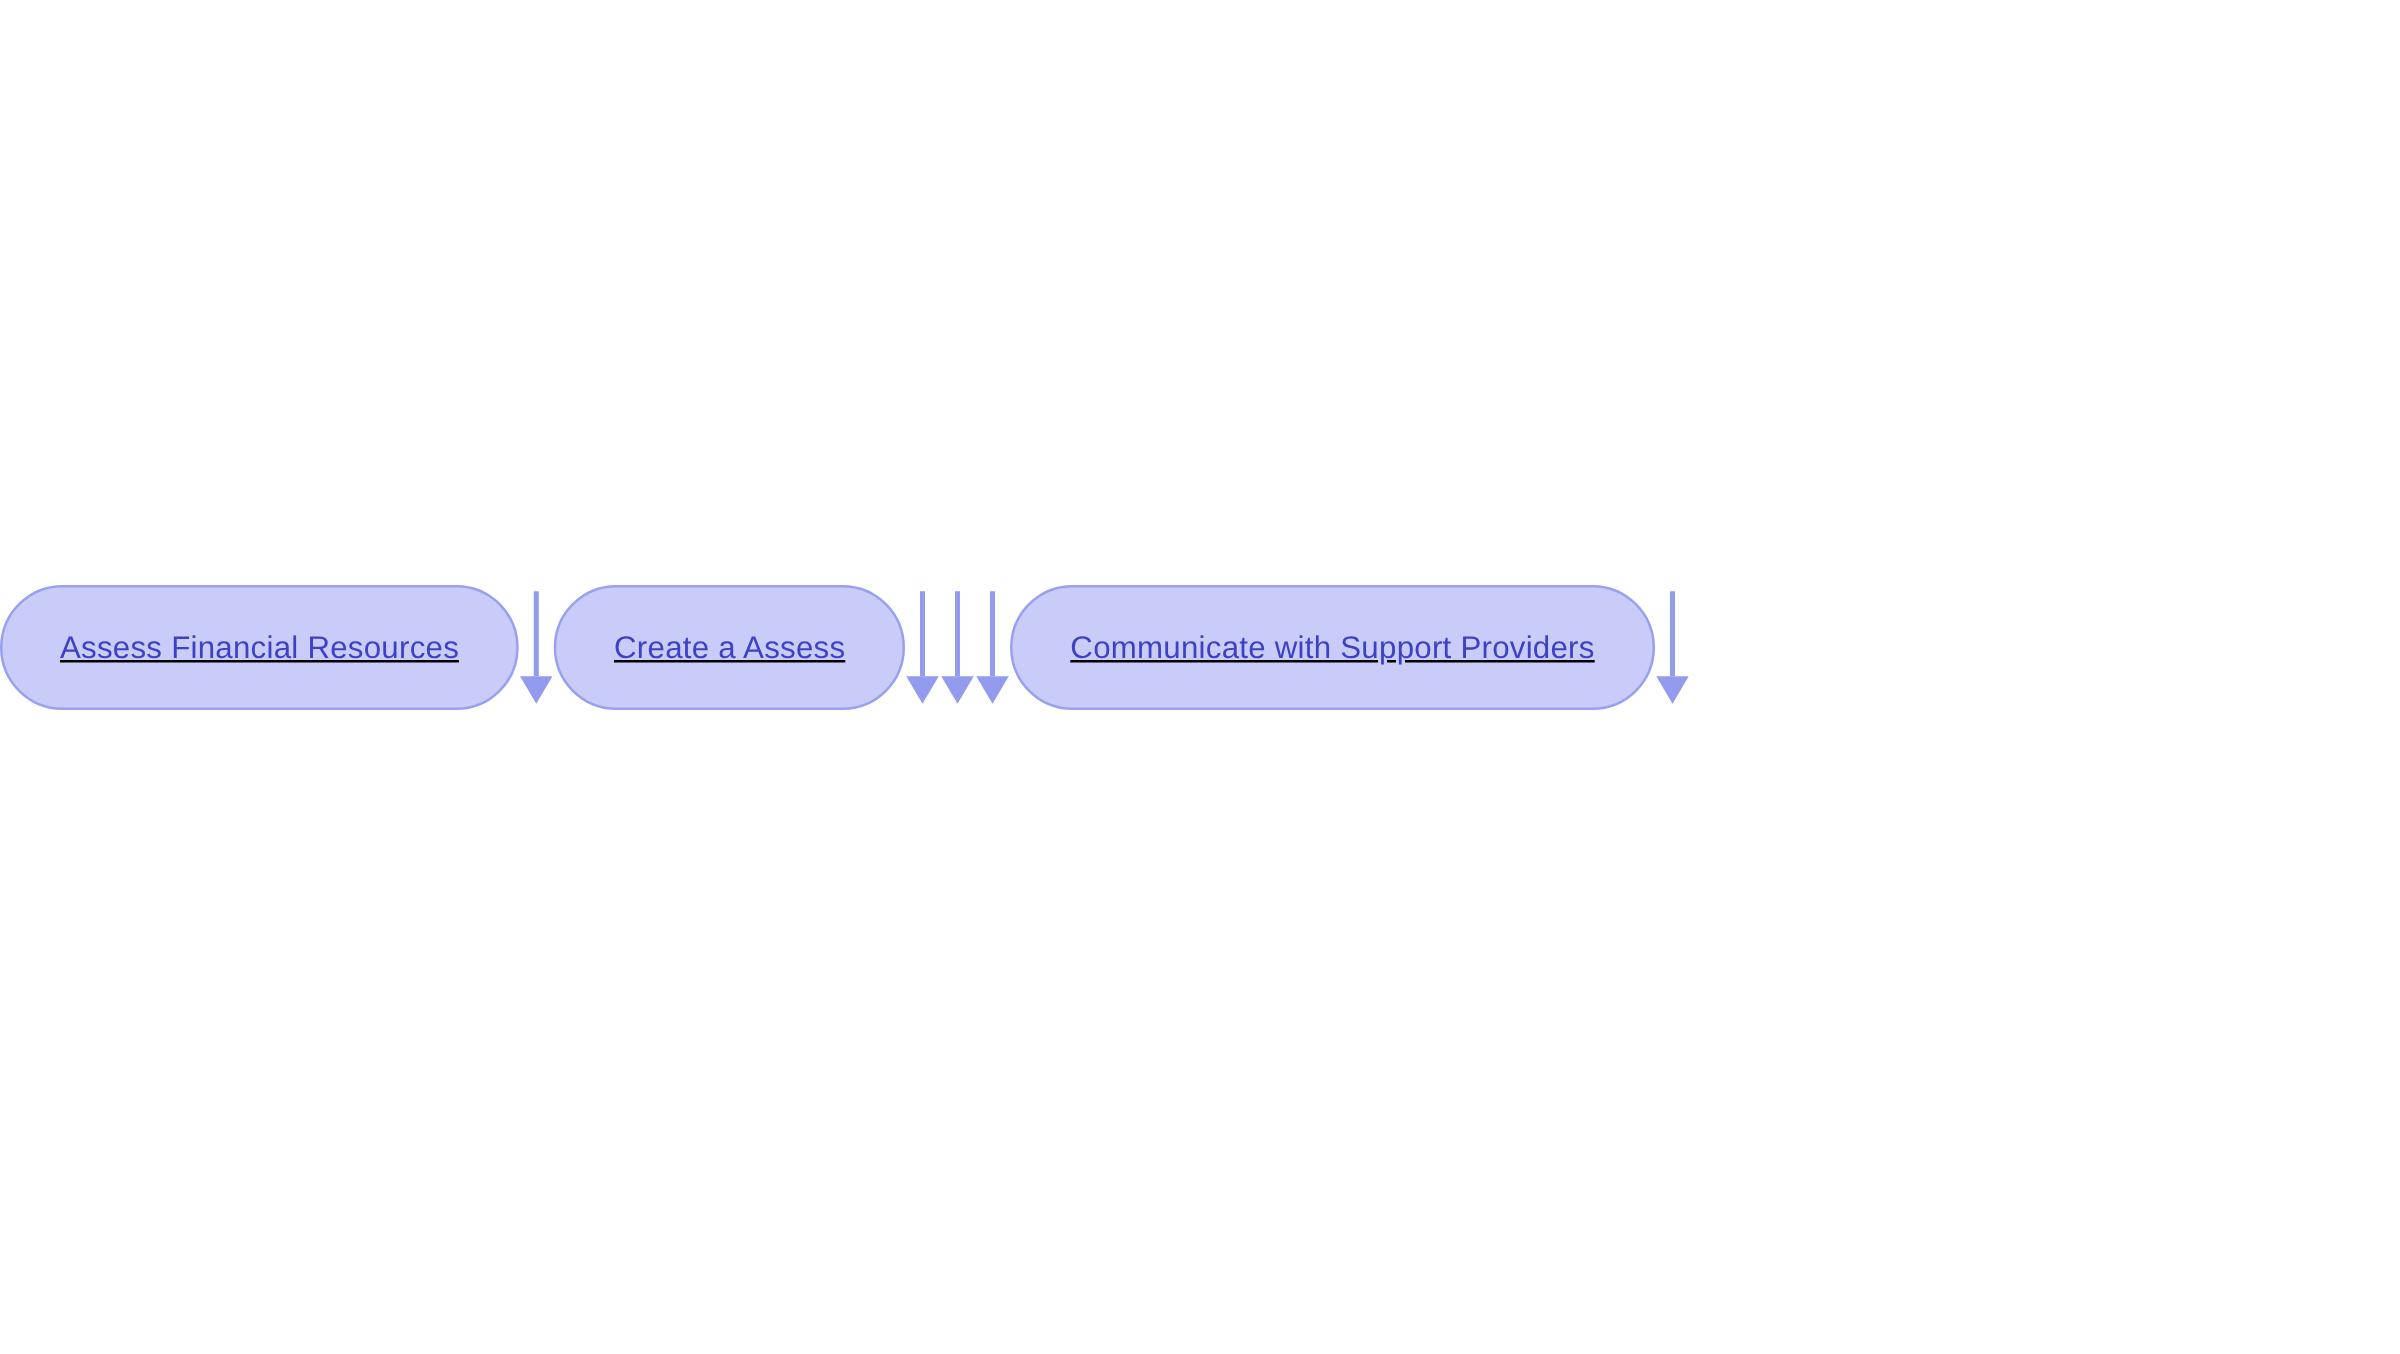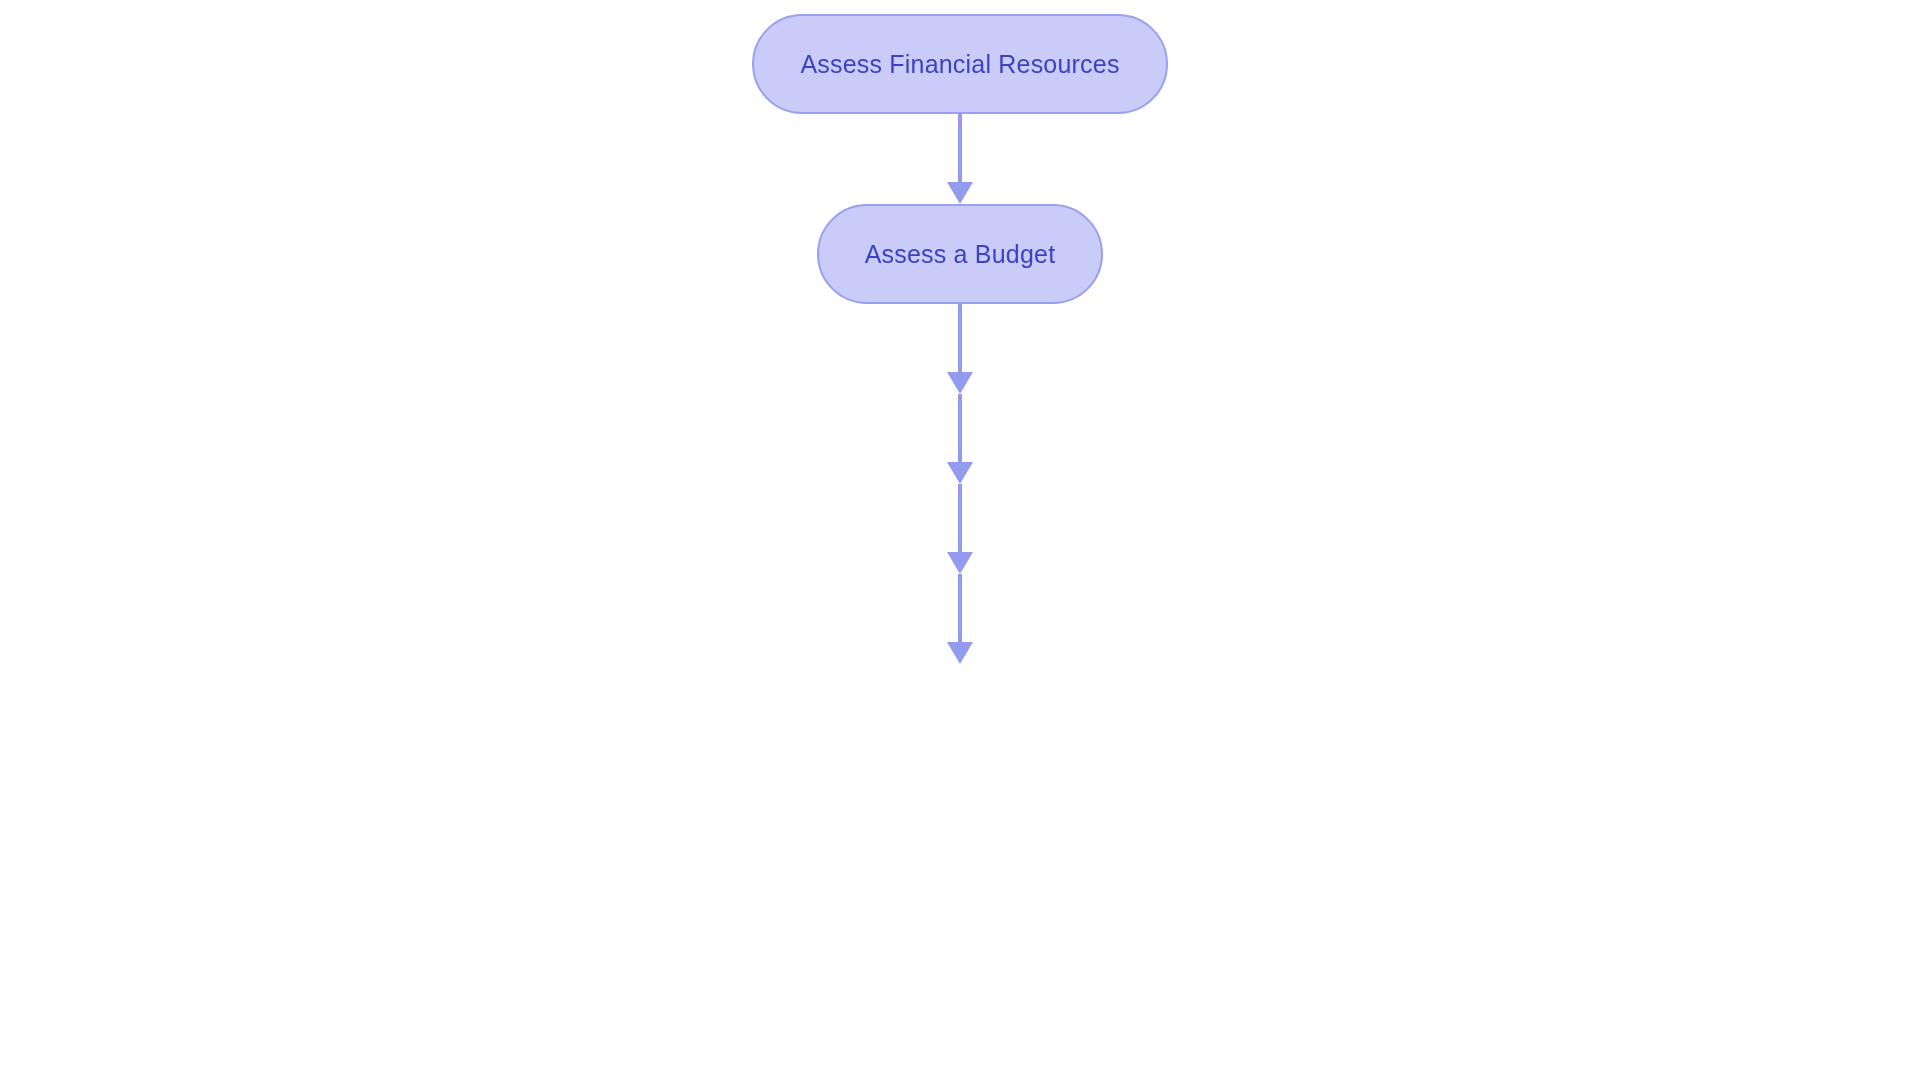--- a/index.html
+++ b/index.html
@@ -7,22 +7,23 @@
     --fill:#c9ccf8;
     --border:#99a0ef;
     --text:#3d42c4;
     --arrow:#939bee;
   }
   *{margin:0;padding:0;box-sizing:border-box;}
   html,body{width:1920px;height:1083px;background:var(--bg);overflow:hidden;}
   body{font-family:"Liberation Sans","DejaVu Sans",sans-serif;}
   .flow{
     width:1920px;height:1022px;
-    display:flex;flex-direction:column;align-items:center;
+    display:flex;flex-direction:row;align-items:center;
     padding-top:14px;
+    text-decoration:underline;
   }
   .node{
     height:100px;
     display:flex;align-items:center;justify-content:center;
     background:var(--fill);
     border:2px solid var(--border);
     border-radius:50px;
     padding:0 46px;
     min-width:260px;
     flex:0 0 auto;
@@ -58,40 +59,43 @@
   <div class="node">
     <span class="node-label">Assess Financial Resources</span>
   </div>
 
   <div class="arrow">
     <div class="line"></div>
     <div class="head"></div>
   </div>
 
   <div class="node">
-    <span class="node-label">Assess a Budget</span>
+    <span class="node-label">Create a Assess</span>
   </div>
 
   <div class="arrow">
     <div class="line"></div>
     <div class="head"></div>
   </div>
 
 
   <div class="arrow">
     <div class="line"></div>
     <div class="head"></div>
   </div>
 
 
   <div class="arrow">
     <div class="line"></div>
     <div class="head"></div>
   </div>
 
+  <div class="node">
+    <span class="node-label">Communicate with Support Providers</span>
+  </div>
 
   <div class="arrow">
     <div class="line"></div>
     <div class="head"></div>
   </div>
 
 
 </div>
 
 </body></html>

